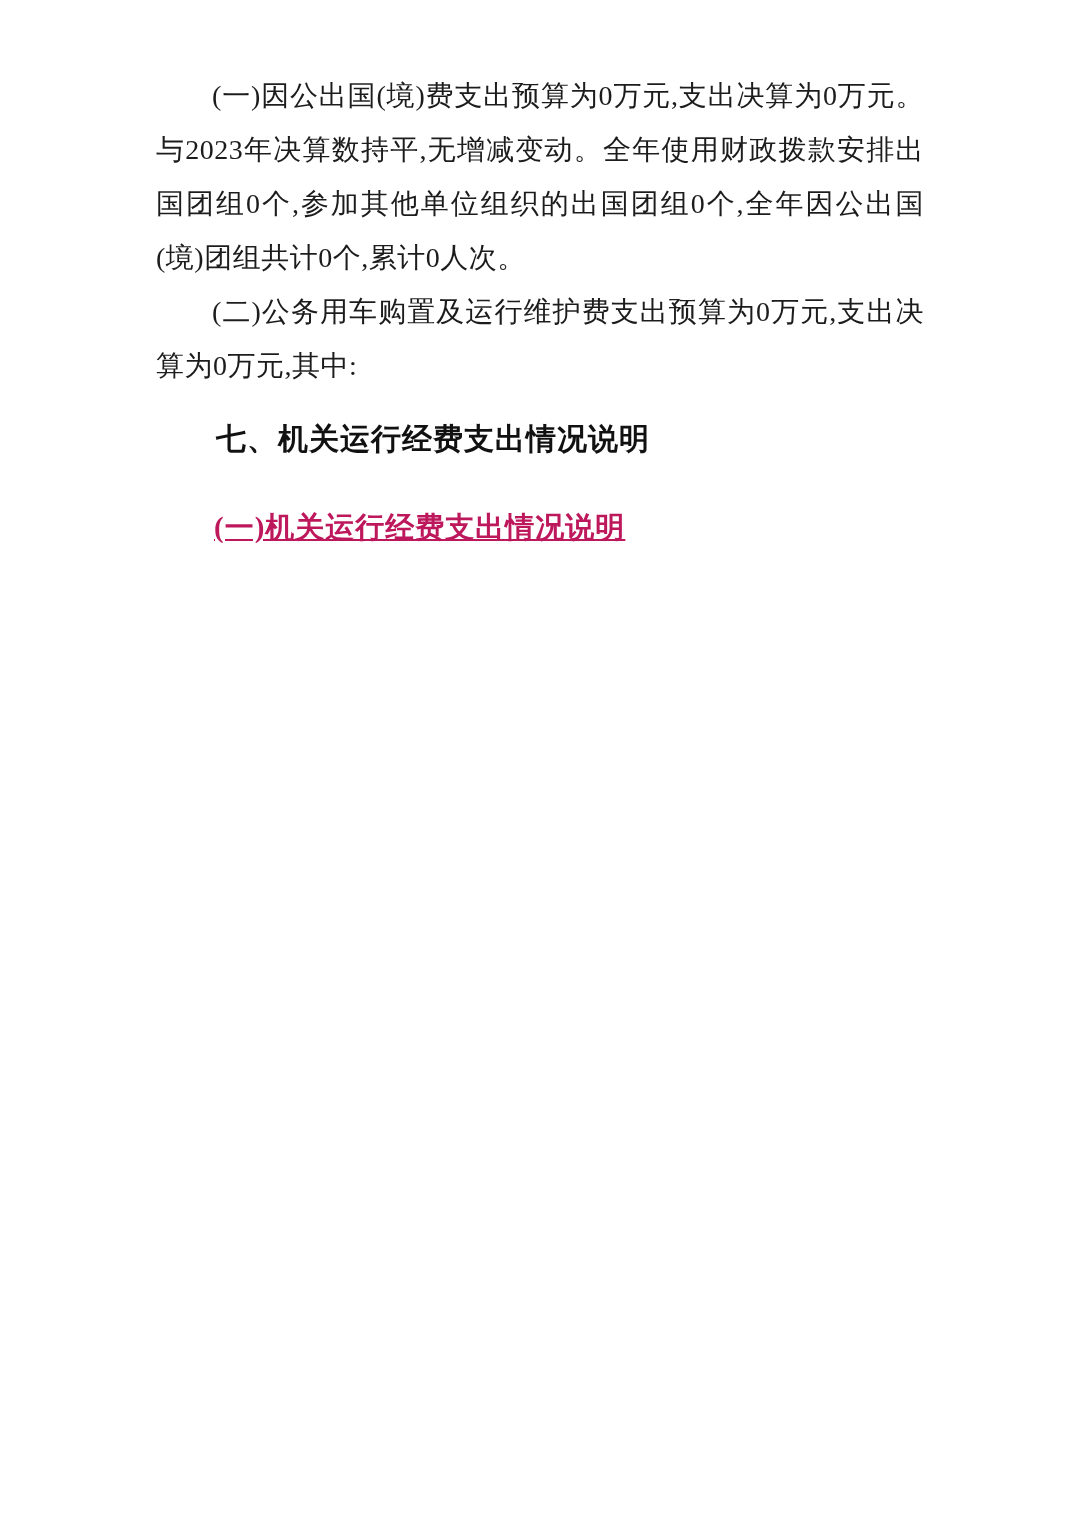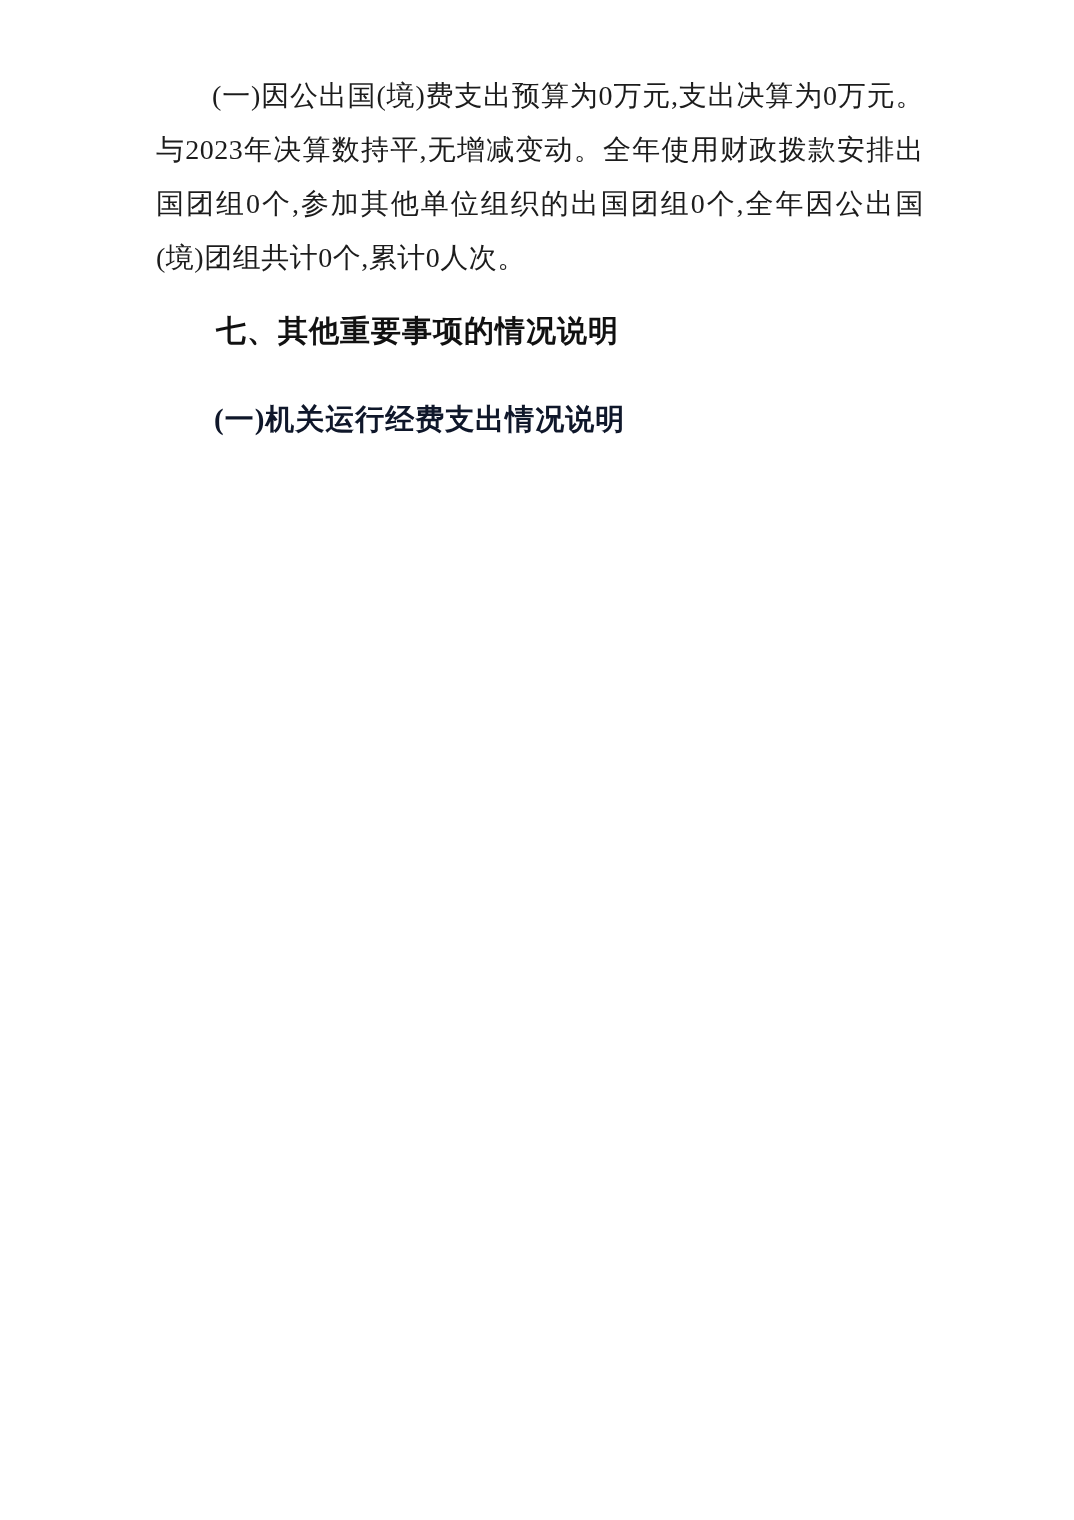--- a/index.html
+++ b/index.html
@@ -40,41 +40,43 @@
     color: #111111;
     text-indent: 2em;
     font-weight: bold;
     letter-spacing: 1px;
     font-family: "Liberation Sans", "DejaVu Sans", sans-serif;
   }
   .subsection-heading {
     margin: 34px 0 3px 0;
     font-size: 29px;
     line-height: 54px;
-    color: #0f172a;
+    color: #be185d;
     text-indent: 2em;
     font-weight: bold;
     letter-spacing: 1px;
     font-family: "Liberation Serif", "DejaVu Serif", serif;
+    text-decoration: underline;
   }
   .page-footer {
     position: absolute;
     top: 1472px;
     left: 0;
     width: 100%;
     text-align: center;
     font-size: 24px;
     line-height: 30px;
     color: #222222;
     font-family: "Liberation Sans", "DejaVu Sans", sans-serif;
   }
 </style>
 </head>
 <body>
 
 <div class="page">
   <div class="content">
     <p class="body-para">(一)因公出国(境)费支出预算为0万元,支出决算为0万元。与2023年决算数持平,无增减变动。全年使用财政拨款安排出国团组0个,参加其他单位组织的出国团组0个,全年因公出国(境)团组共计0个,累计0人次。</p>
-    <h2 class="section-heading">七、其他重要事项的情况说明</h2>
+    <p class="body-para">(二)公务用车购置及运行维护费支出预算为0万元,支出决算为0万元,其中:</p>
+    <h2 class="section-heading">七、机关运行经费支出情况说明</h2>
     <h3 class="subsection-heading">(一)机关运行经费支出情况说明</h3>
   </div>
   <div class="page-footer">- 20 -</div>
 </div>
 
 </body></html>

